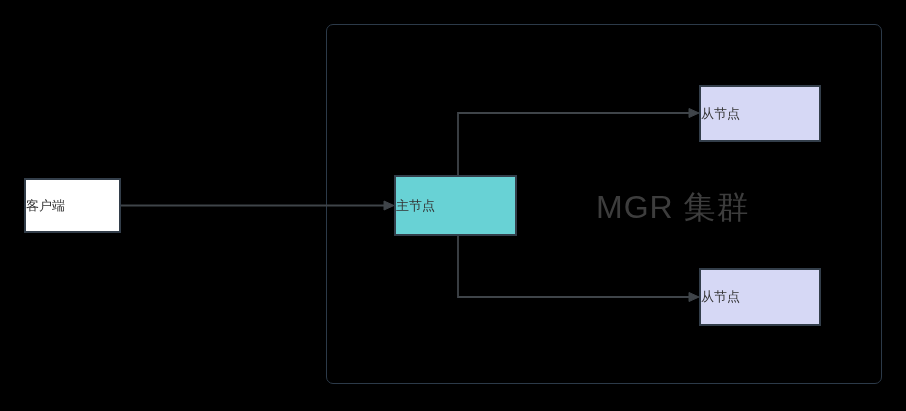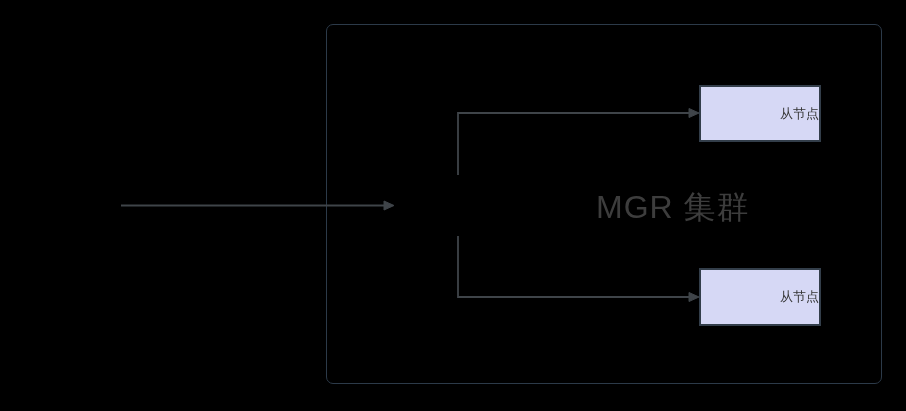--- a/index.html
+++ b/index.html
@@ -39,21 +39,21 @@
     width: 200px;
     font-size: 32px;
     letter-spacing: 1px;
     color: var(--title-text);
     white-space: nowrap;
   }
   .node {
     position: absolute;
     display: flex;
     align-items: center;
-    justify-content: flex-end;
+    justify-content: flex-start;
     font-size: 13px;
     color: var(--node-text);
     border: 2px solid var(--node-border);
   }
   .node-client {
     left: 24px; top: 178px;
     width: 97px; height: 55px;
     background: var(--client-fill);
   }
   .node-master {
@@ -104,21 +104,27 @@
       <polygon class="head" points="689,108.5 699,113 689,117.5"></polygon>
     </g>
     <g>
       <path class="wire" d="M458 236 V297 H690"></path>
       <polygon class="head" points="689,292.5 699,297 689,301.5"></polygon>
     </g>
   </svg>
 
   <div class="cluster-title">MGR 集群</div>
 
+  <div class="node node-client">
+    <span>客户端</span>
+  </div>
 
+  <div class="node node-master">
+    <span>主节点</span>
+  </div>
 
   <div class="node node-slave-top">
     <span>从节点</span>
   </div>
 
   <div class="node node-slave-bottom">
     <span>从节点</span>
   </div>
 
 </div>

